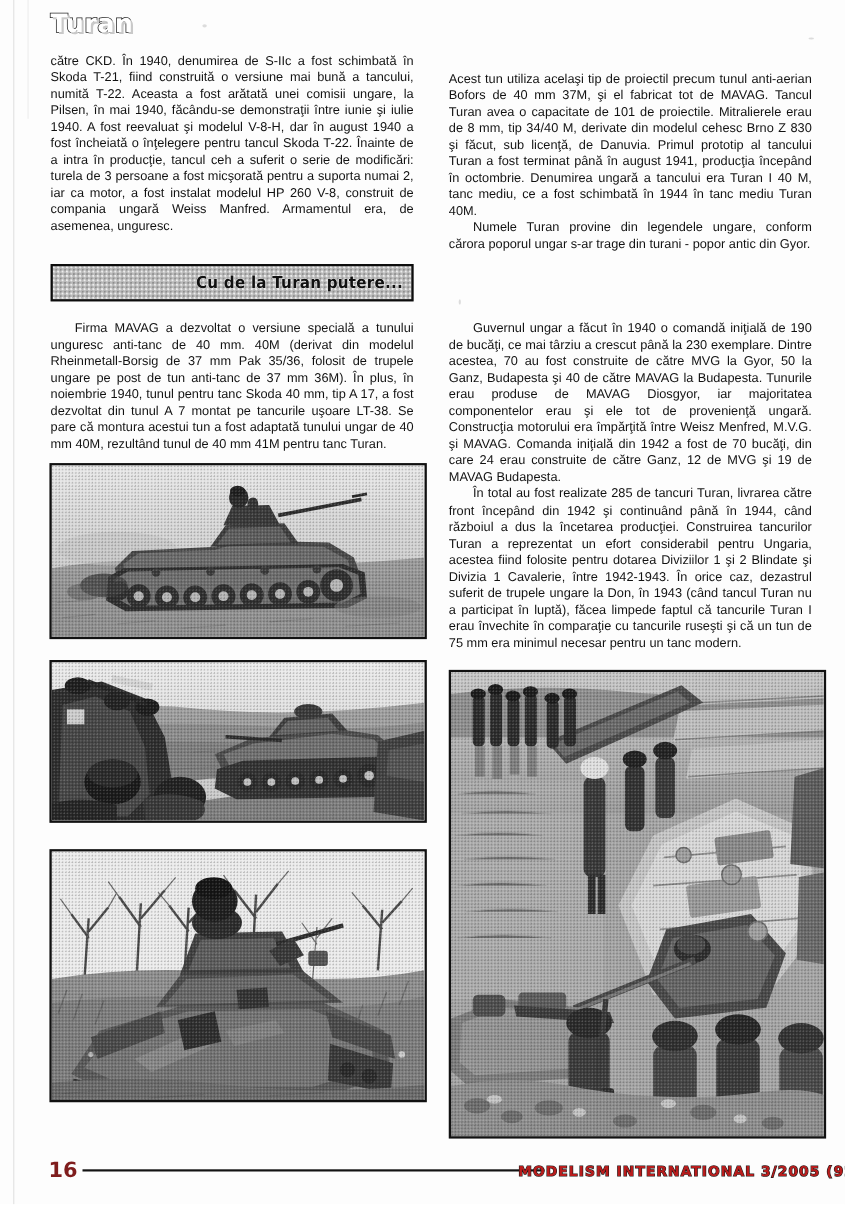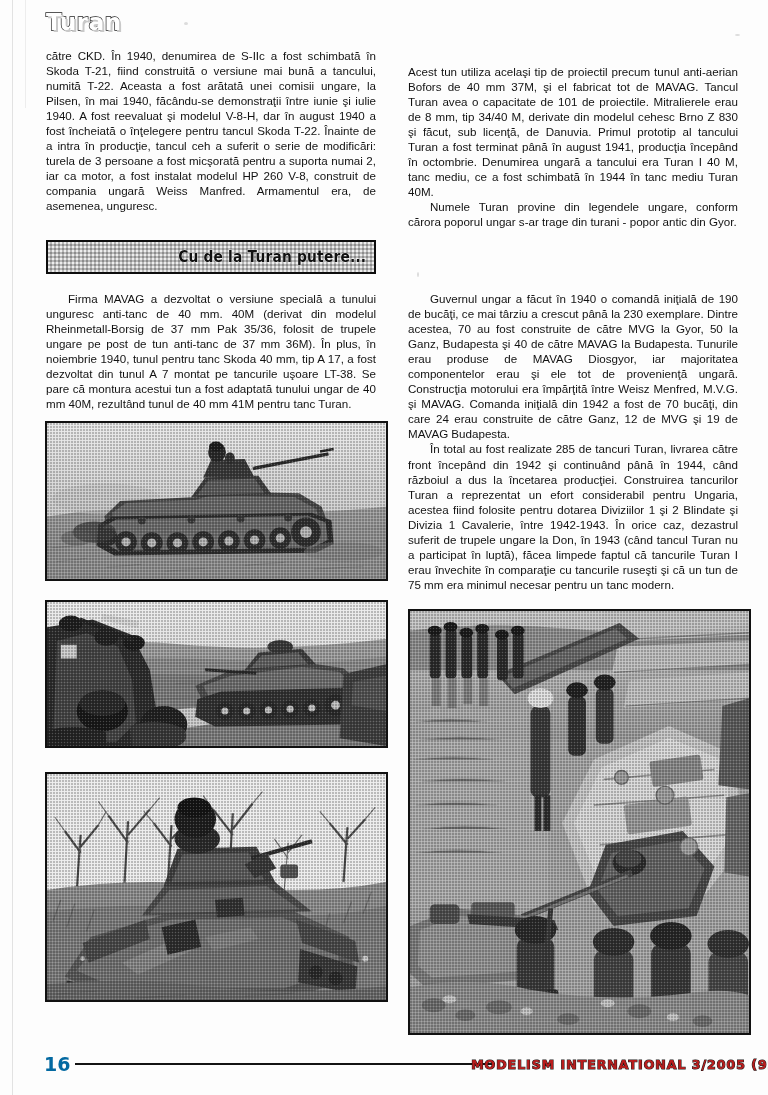--- a/index.html
+++ b/index.html
@@ -129,21 +129,21 @@
     height: 2px;
     background: #131313;
   }
   .page-number {
     position: absolute;
     left: 44px;
     top: 1053px;
     font-family: "DejaVu Sans", sans-serif;
     font-size: 19px;
     font-weight: bold;
-    color: #0369a1;
+    color: #7f1d1d;
   }
   .magazine-line {
     position: absolute;
     right: 28px;
     top: 1057px;
     font-family: "DejaVu Sans", sans-serif;
     font-size: 12.5px;
     font-weight: bold;
     letter-spacing: 1.0px;
     color: #b91c1c;

